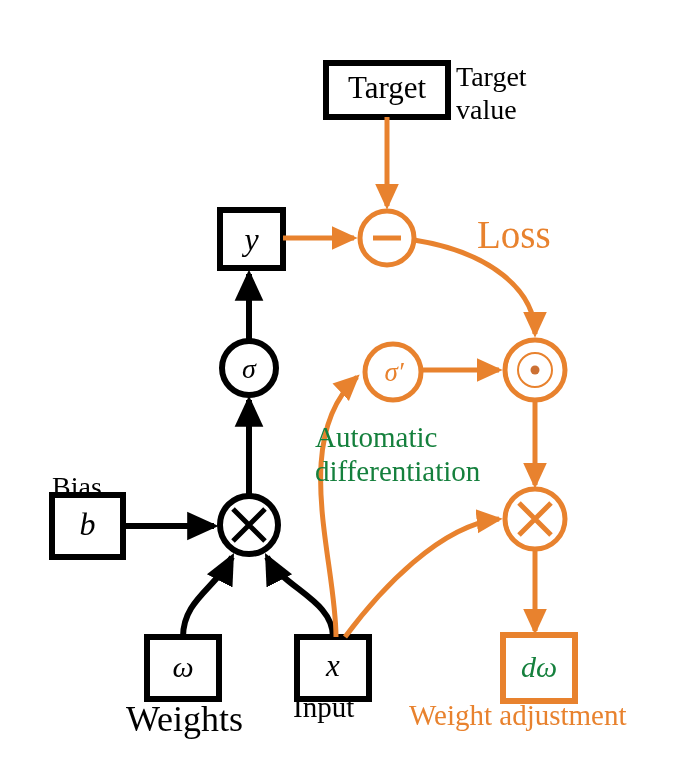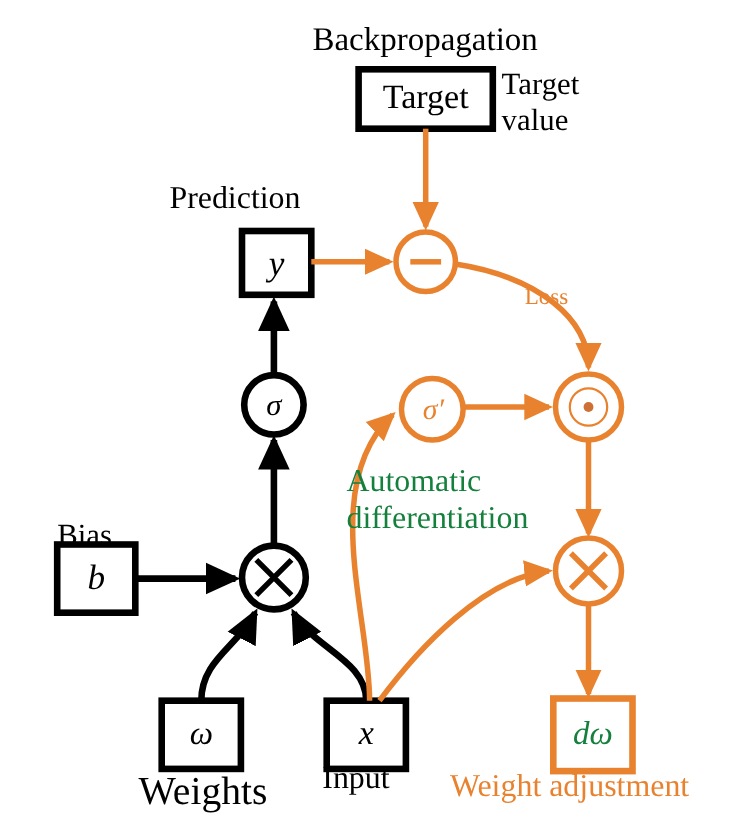--- a/index.html
+++ b/index.html
@@ -107,28 +107,26 @@
     <circle cx="393" cy="372" r="28" fill="#ffffff" stroke="#E8822E" stroke-width="5"></circle>
 
     <circle cx="535" cy="370" r="30" fill="#ffffff" stroke="#E8822E" stroke-width="5"></circle>
     <circle cx="535" cy="370" r="17" fill="#ffffff" stroke="#E8822E" stroke-width="2"></circle>
     <circle cx="535" cy="370" r="4.5" fill="#CC7033" stroke="none"></circle>
 
     <circle cx="535" cy="519" r="30" fill="#ffffff" stroke="#E8822E" stroke-width="5"></circle>
     <path d="M 519 503 L 551 535 M 551 503 L 519 535" stroke="#E8822E" stroke-width="5" fill="none"></path>
   </svg>
 
-  <div class="lbl" style="left:284px; top:20px; font-size:30px;">Backpropagation</div>
 
   <div class="lbl" style="left:456px; top:62px; font-size:28px;">Target</div>
   <div class="lbl" style="left:456px; top:95px; font-size:28px;">value</div>
 
-  <div class="lbl" style="left:154px; top:165px; font-size:29px;">Prediction</div>
 
-  <div class="lbl orange" style="left:477px; top:214px; font-size:21px;margin-top:44px;">Loss</div>
+  <div class="lbl orange" style="left:477px; top:214px; font-size:39px;">Loss</div>
 
   <div class="lbl blue" style="left:315px; top:422px; font-size:29px;">Automatic</div>
   <div class="lbl blue" style="left:315px; top:456px; font-size:29px;">differentiation</div>
 
   <div class="lbl" style="left:52px; top:459px; font-size:28px;margin-top:13px;">Bias</div>
 
   <div class="lbl" style="left:126px; top:700px; font-size:36px;">Weights</div>
 
   <div class="lbl" style="left:293px; top:692px; font-size:29px;">Input</div>
 

